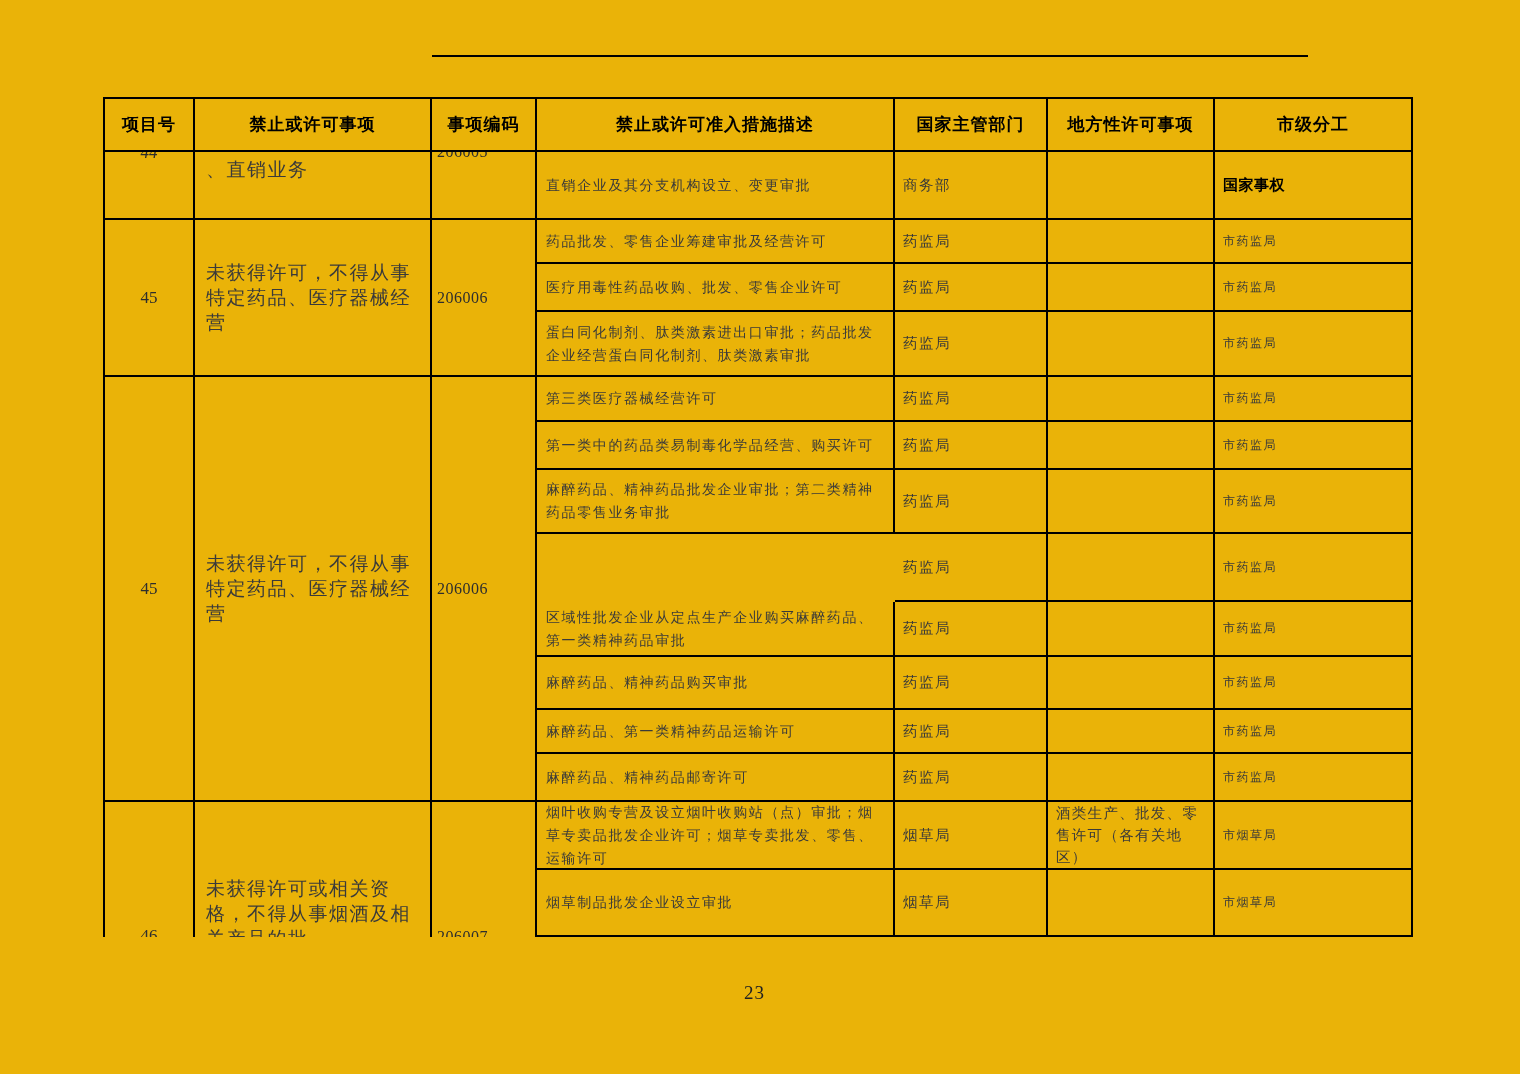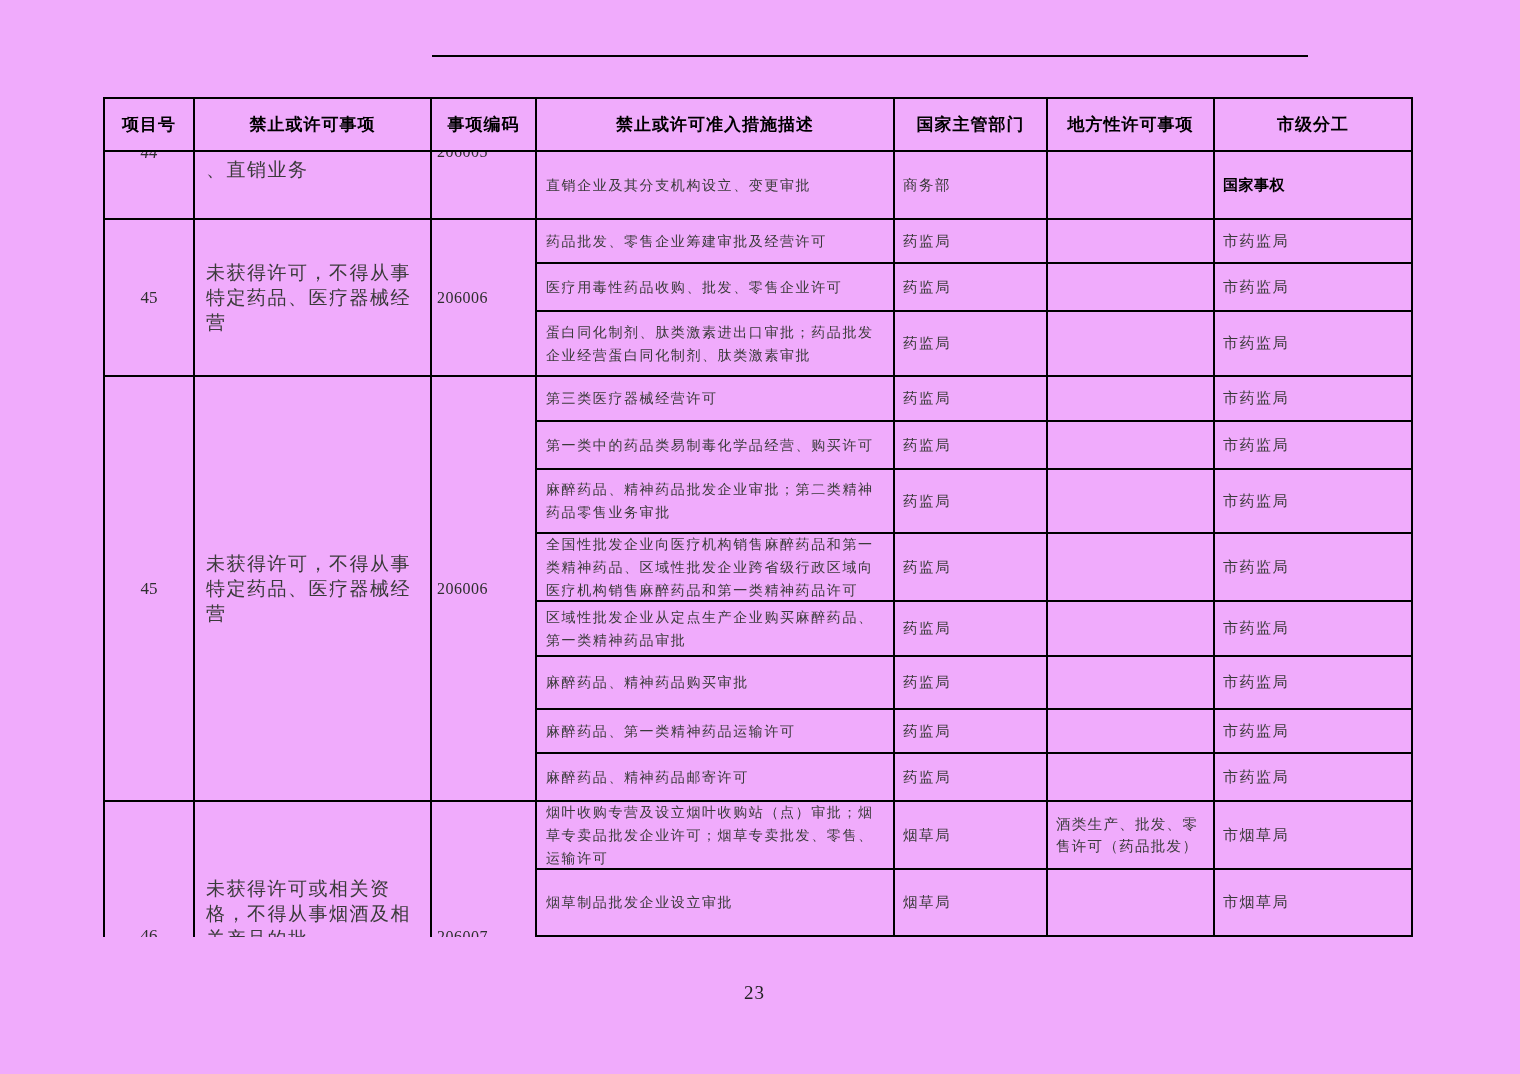--- a/index.html
+++ b/index.html
@@ -1,17 +1,17 @@
 <!DOCTYPE html>
 <html><head>
 <meta charset="utf-8">
 <style>
   html,body { margin:0; padding:0; background:#ffffff; }
   #page {
-    position:relative; width:1520px; height:1074px; background:#f0abfc;
+    position:relative; width:1520px; height:1074px; background:#eab308;
     font-family:"Liberation Serif","DejaVu Serif",serif; color:#3a3a3a;
     overflow:hidden;
   }
   #tbl {
     position:absolute; left:103px; top:97px; width:1308px;
     display:grid;
     grid-template-columns:90px 237px 105px 358px 153px 167px 198px;
     grid-template-rows:53px 68px 44px 48px 65px 45px 48px 64px 68px 55px 53px 44px 48px 68px 67px;
     border-top:2px solid #000; border-left:2px solid #000;
   }
@@ -22,21 +22,21 @@
   .hcell {
     justify-content:center; font-weight:bold; color:#000;
     font-size:17px; letter-spacing:1px;
   }
   .num  { justify-content:center; font-size:17px; color:#2e2e2e; }
   .code { padding-left:5px; font-size:16px; color:#2e2e2e; letter-spacing:0.5px; }
   .item { padding:0 8px 0 11px; font-size:19px; letter-spacing:1.5px; line-height:25px; }
   .desc { padding:0 6px 0 9px;  font-size:14px; letter-spacing:1.6px; line-height:23px; }
   .dept { padding-left:8px; font-size:14.5px; letter-spacing:1.5px; }
   .local{ padding:0 4px 0 8px; font-size:14.5px; letter-spacing:1.3px; line-height:22px; }
-  .city { padding-left:8px; font-size:15px; letter-spacing:1.5px; }
+  .city { padding-left:8px; font-size:12px; letter-spacing:1.5px; }
   .city.bold { font-weight:bold; color:#000; font-size:15px; letter-spacing:0.5px; }
 
   
   .cont-top  { align-items:flex-start; }
   .cont-top .clipnum   { margin-top:-9px; display:block; }
   .cont-top.item       { padding-top:5px; }
   .cont-bottom { align-items:flex-end; border-bottom:none !important; }
   .cont-bottom .clipnum  { margin-bottom:-9px; display:block; }
   .cont-bottom .clipitem { margin-bottom:-14px; display:block; }
 
@@ -179,23 +179,20 @@
       </div>
       <div class="cell dept" style="grid-area: 8 / 5;">
         <span>药监局</span>
       </div>
       <div class="cell local" style="grid-area: 8 / 6;">
         <span></span>
       </div>
       <div class="cell city" style="grid-area: 8 / 7;">
         <span>市药监局</span>
       </div>
-      <div class="cell desc" style="grid-area: 9 / 4;">
-        <span>全国性批发企业向医疗机构销售麻醉药品和第一类精神药品、区域性批发企业跨省级行政区域向医疗机构销售麻醉药品和第一类精神药品许可</span>
-      </div>
       <div class="cell dept" style="grid-area: 9 / 5;">
         <span>药监局</span>
       </div>
       <div class="cell local" style="grid-area: 9 / 6;">
         <span></span>
       </div>
       <div class="cell city" style="grid-area: 9 / 7;">
         <span>市药监局</span>
       </div>
       <div class="cell desc" style="grid-area: 10 / 4;">
@@ -255,21 +252,21 @@
       <div class="cell code cont-bottom" style="grid-area: 14 / 3 / span 2;">
         <span class="clipnum">206007</span>
       </div>
       <div class="cell desc" style="grid-area: 14 / 4;">
         <span>烟叶收购专营及设立烟叶收购站（点）审批；烟草专卖品批发企业许可；烟草专卖批发、零售、运输许可</span>
       </div>
       <div class="cell dept" style="grid-area: 14 / 5;">
         <span>烟草局</span>
       </div>
       <div class="cell local" style="grid-area: 14 / 6;">
-        <span>酒类生产、批发、零售许可（药品批发）</span>
+        <span>酒类生产、批发、零售许可（各有关地区）</span>
       </div>
       <div class="cell city" style="grid-area: 14 / 7;">
         <span>市烟草局</span>
       </div>
       <div class="cell desc" style="grid-area: 15 / 4;">
         <span>烟草制品批发企业设立审批</span>
       </div>
       <div class="cell dept" style="grid-area: 15 / 5;">
         <span>烟草局</span>
       </div>

